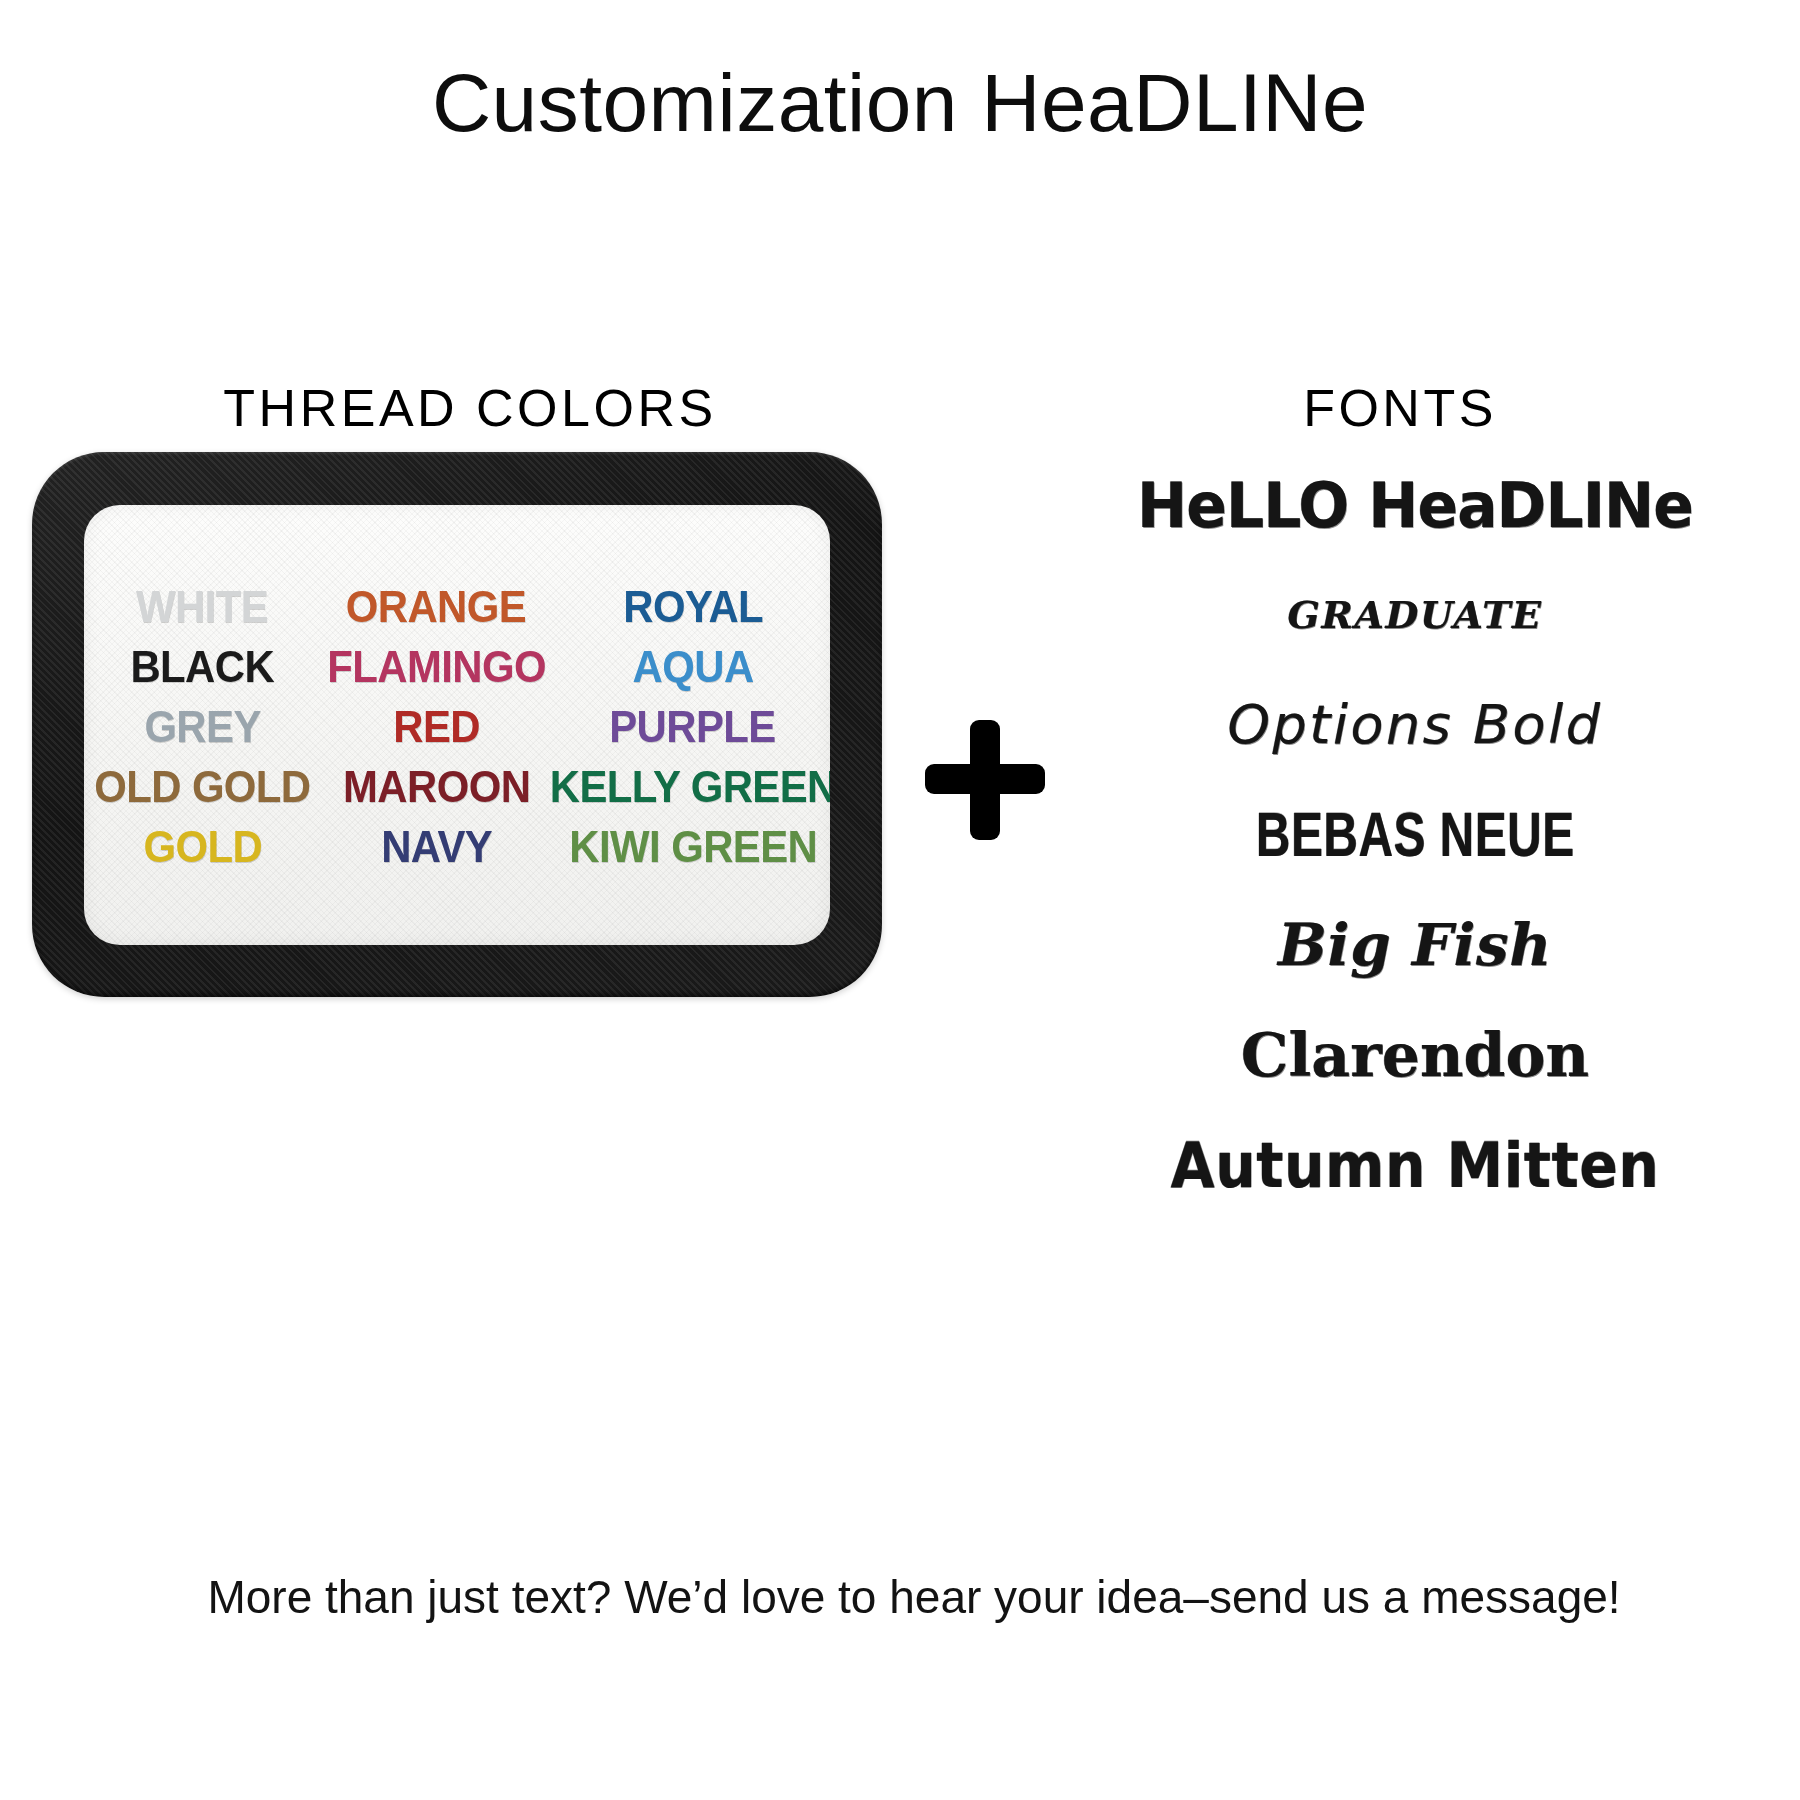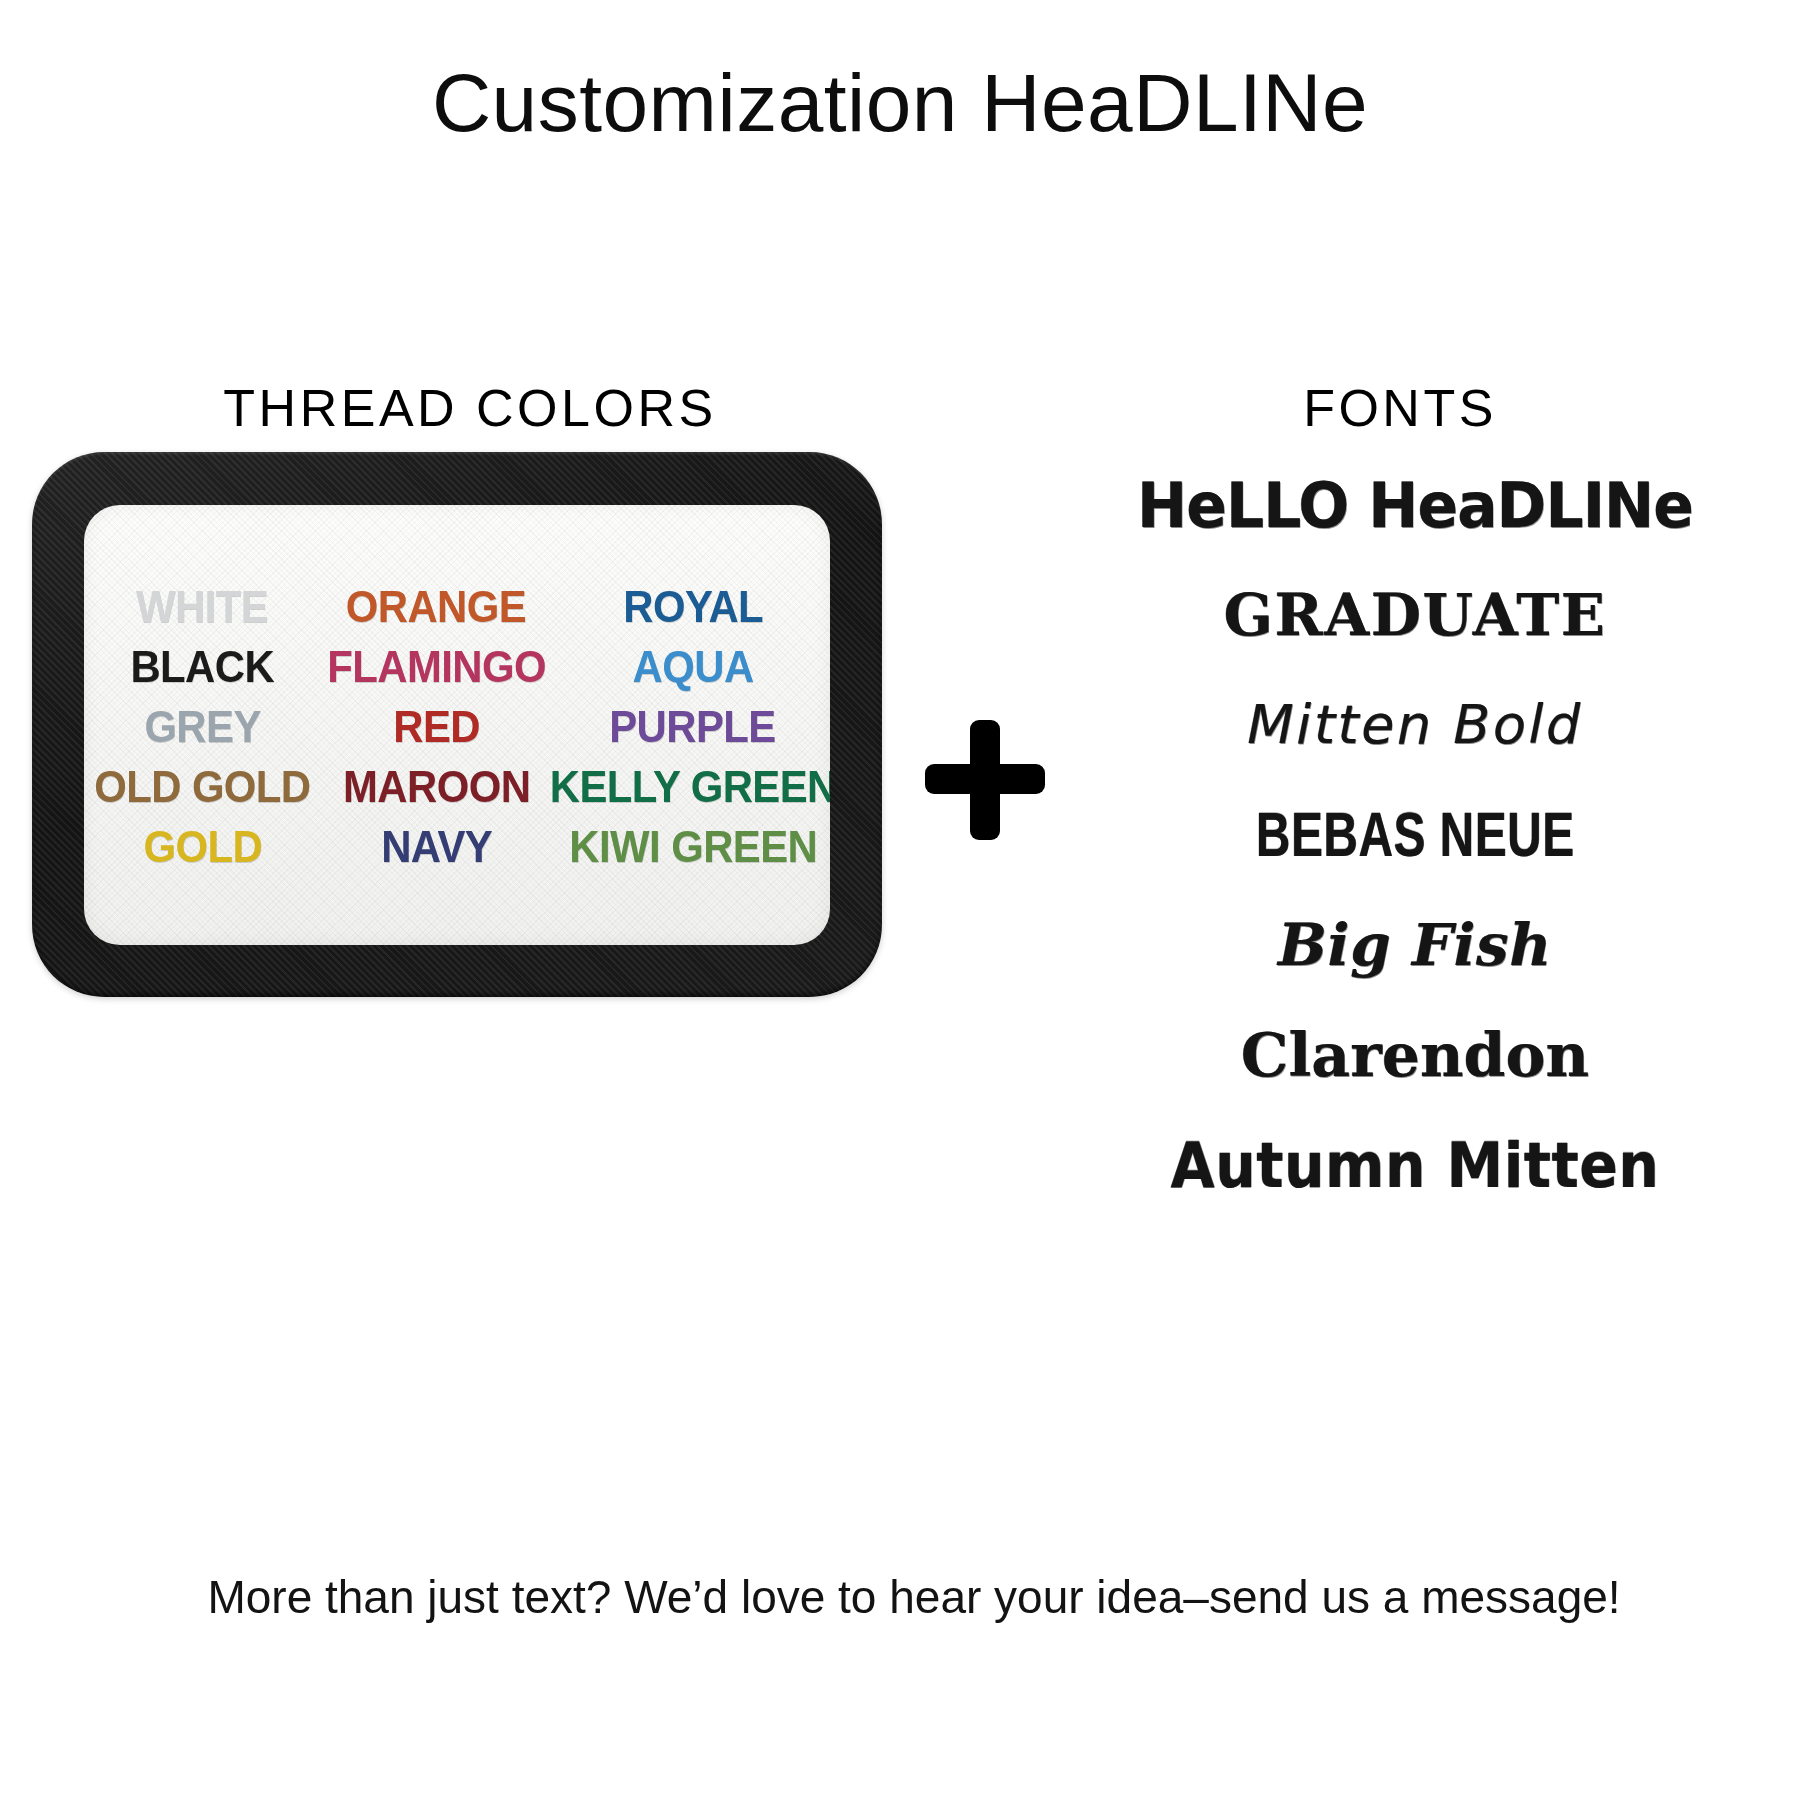--- a/index.html
+++ b/index.html
@@ -178,22 +178,23 @@
   .f-hello {
     font-family: "DejaVu Sans", sans-serif;
     font-weight: 700;
     font-size: 60px;
     letter-spacing: -1px;
     transform: scaleY(1.05);
   }
   .f-graduate {
     font-family: "DejaVu Serif", serif;
     font-weight: 700;
-    font-size: 58px;
+    font-size: 38px;
     letter-spacing: 1.5px;
+    font-style: italic;
   }
   .f-wisely {
     font-family: "DejaVu Sans", sans-serif;
     font-weight: 400;
     font-style: italic;
     font-size: 54px;
     letter-spacing: 2.5px;
   }
   .f-bebas {
     font-family: "Liberation Sans Narrow", "Liberation Sans", sans-serif;
@@ -286,21 +287,21 @@
 </div>
 
 <div id="fonts-list">
   <div class="font-row">
     <div class="font-sample f-hello">HeLLO HeaDLINe</div>
   </div>
   <div class="font-row">
     <div class="font-sample f-graduate">GRADUATE</div>
   </div>
   <div class="font-row">
-    <div class="font-sample f-wisely">Mitten Bold</div>
+    <div class="font-sample f-wisely">Options Bold</div>
   </div>
   <div class="font-row">
     <div class="font-sample f-bebas">BEBAS NEUE</div>
   </div>
   <div class="font-row">
     <div class="font-sample f-bigfish">Big Fish</div>
   </div>
   <div class="font-row">
     <div class="font-sample f-clarendon">Clarendon</div>
   </div>

